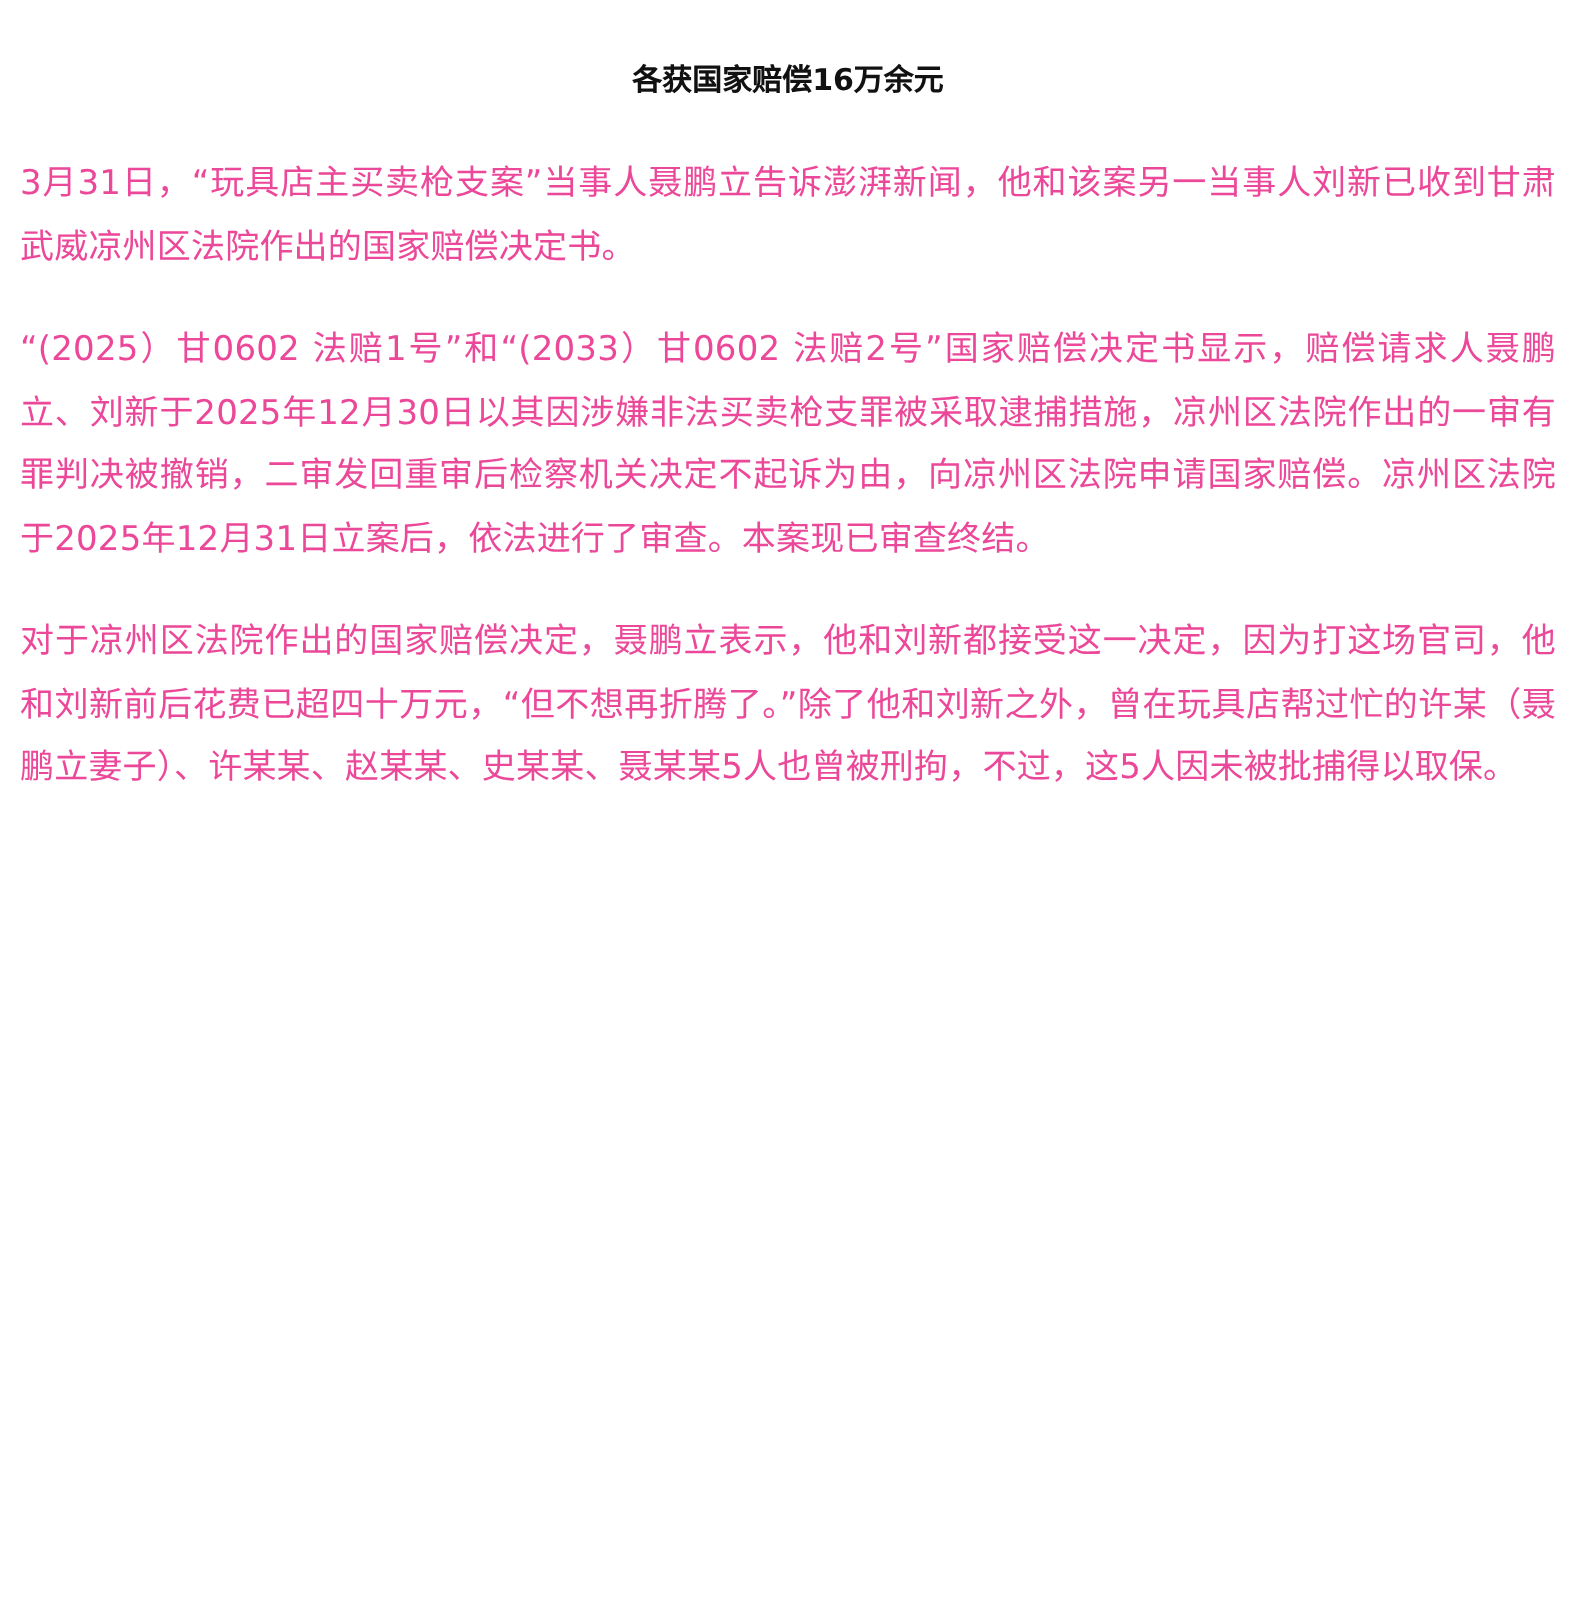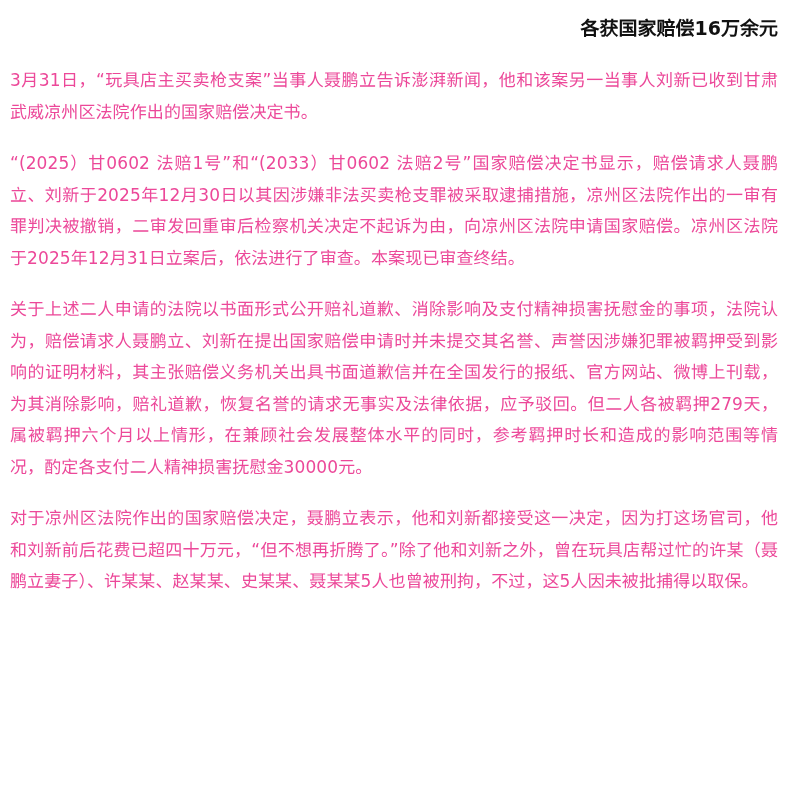--- a/index.html
+++ b/index.html
@@ -15,27 +15,27 @@
     font-family: "DejaVu Sans", "Liberation Sans", sans-serif;
     color: #1a1a1a;
     -webkit-font-smoothing: antialiased;
   }
   .article {
     box-sizing: border-box;
     width: 788px;
     padding: 11px 10px 0 10px;
   }
   .article-heading {
-    font-size: 19px;
+    font-size: 15px;
     font-weight: bold;
     line-height: 26px;
     letter-spacing: 0px;
     color: #111111;
-    margin: 4px 0 24px 0;
-    text-align: right;
+    margin: 16px 0 24px 0;
+    text-align: center;
   }
   .article-body {
     margin: 0;
   }
   .para {
     font-size: 17px;
     line-height: 31.5px;
     letter-spacing: 0.1px;
     color: #ec4899;
     margin: 0 0 20px 0;
@@ -51,17 +51,16 @@
 </head>
 <body style="background: rgb(255, 255, 255); color: rgb(26, 26, 26);">
 
 <article class="article">
 
   <h1 class="article-heading" style="color: rgb(17, 17, 17);">各获国家赔偿16万余元</h1>
 
   <div class="article-body">
     <p class="para">3月31日，“玩具店主买卖枪支案”当事人聂鹏立告诉澎湃新闻，他和该案另一当事人刘新已收到甘肃武威凉州区法院作出的国家赔偿决定书。</p>
     <p class="para">“(2025）甘0602 法赔1号”和“(2033）甘0602 法赔2号”国家赔偿决定书显示，赔偿请求人聂鹏立、刘新于2025年12月30日以其因涉嫌非法买卖枪支罪被采取逮捕措施，凉州区法院作出的一审有罪判决被撤销，二审发回重审后检察机关决定不起诉为由，向凉州区法院申请国家赔偿。凉州区法院于2025年12月31日立案后，依法进行了审查。本案现已审查终结。</p>
-    <p class="para">关于上述二人申请的法院以书面形式公开赔礼道歉、消除影响及支付精神损害抚慰金的事项，法院认为，赔偿请求人聂鹏立、刘新在提出国家赔偿申请时并未提交其名誉、声誉因涉嫌犯罪被羁押受到影响的证明材料，其主张赔偿义务机关出具书面道歉信并在全国发行的报纸、官方网站、微博上刊载，为其消除影响，赔礼道歉，恢复名誉的请求无事实及法律依据，应予驳回。但二人各被羁押279天，属被羁押六个月以上情形，在兼顾社会发展整体水平的同时，参考羁押时长和造成的影响范围等情况，酌定各支付二人精神损害抚慰金30000元。</p>
     <p class="para">对于凉州区法院作出的国家赔偿决定，聂鹏立表示，他和刘新都接受这一决定，因为打这场官司，他和刘新前后花费已超四十万元，“但不想再折腾了。”除了他和刘新之外，曾在玩具店帮过忙的许某（聂鹏立妻子）、许某某、赵某某、史某某、聂某某5人也曾被刑拘，不过，这5人因未被批捕得以取保。</p>
   </div>
 
 </article>
 
 </body></html>

